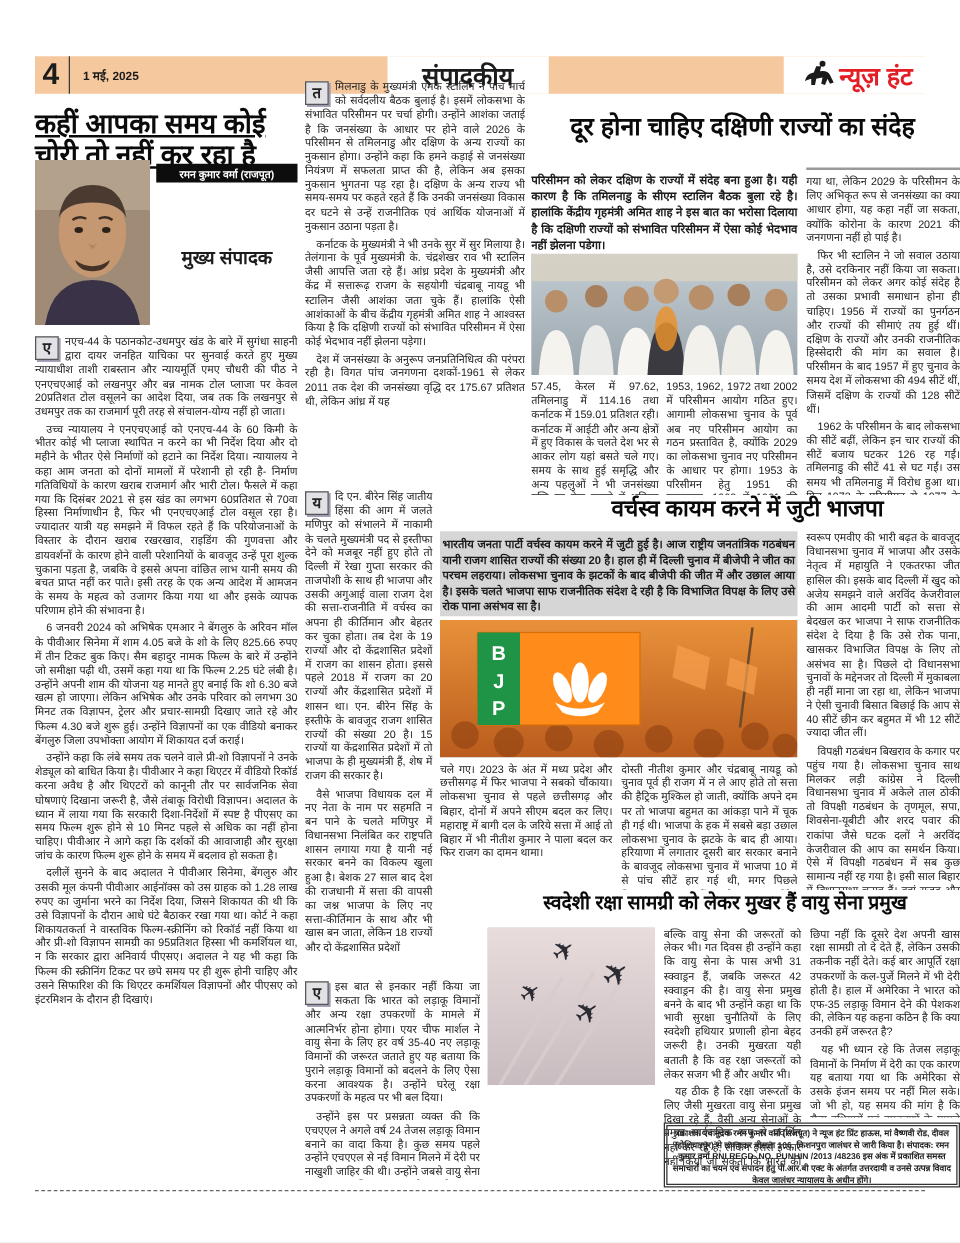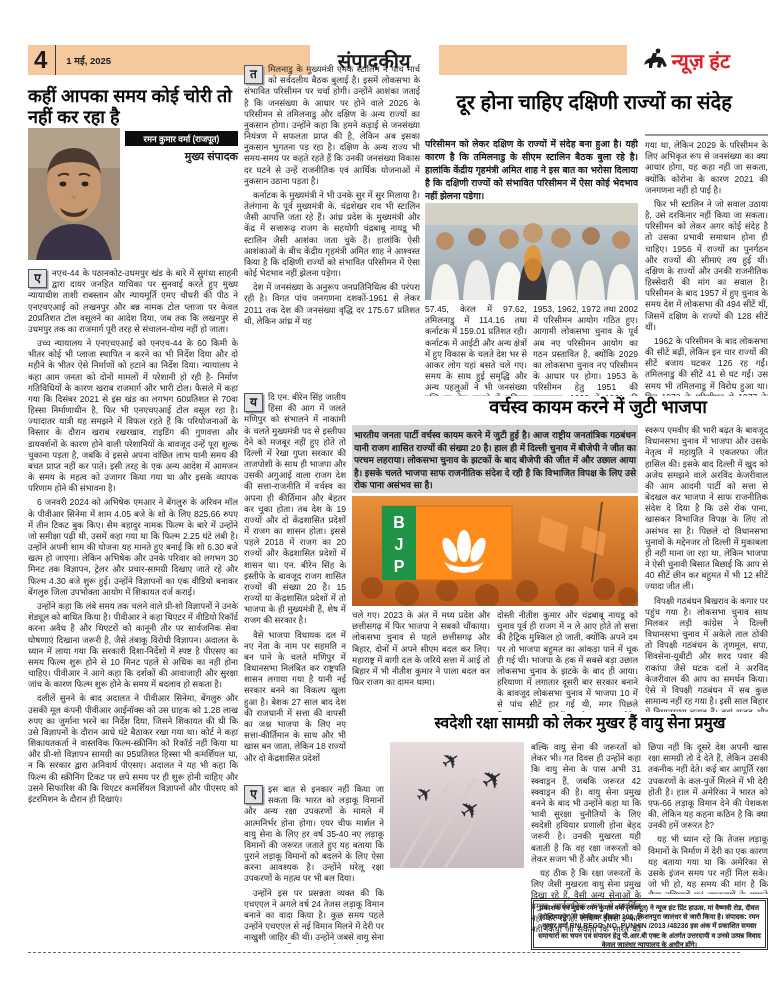--- a/index.html
+++ b/index.html
@@ -27,21 +27,21 @@
   .intro-bold{position:absolute;font-size:9.2px;font-weight:bold;line-height:1.42;
               text-align:justify;overflow:hidden;}
   .photo{position:absolute;overflow:hidden;background:#cfcfcf;}
   .photo svg{display:block;}
   
   .fig-row{position:absolute;left:28px;top:128px;width:210px;display:flex;gap:5px;}
   .fig-right{width:113px;display:flex;flex-direction:column;}
   .lede{font-style:italic;font-size:8.3px;line-height:1.38;text-align:justify;color:#2a2a2a;flex:1;}
   .byline-bar{background:#0d0d0d;color:#fff;font-size:8.4px;font-weight:bold;text-align:center;
               padding:2px 0;margin-top:3px;}
-  .byline-title{font-size:11px;font-weight:800;text-align:right;padding-top:2px;}
+  .byline-title{font-size:15px;font-weight:800;text-align:center;padding-top:2px;margin-top:47px;}
   .gray-box{position:absolute;background:#d6d6d6;font-size:9px;font-weight:bold;line-height:1.4;
             text-align:justify;padding:4px 2px;box-sizing:border-box;overflow:hidden;}
   .pub-box{position:absolute;border:3px double #333;font-size:6.8px;line-height:1.35;
            text-align:center;padding:2px 3px;box-sizing:border-box;overflow:hidden;font-weight:bold;color:#222;}
   .dashed{position:absolute;border-top:1px dashed #666;height:0;}
   .rule{position:absolute;background:#999;}
   .jet{position:absolute;color:#2b2b33;transform:rotate(-34deg);}
 </style>
 </head>
 <body>
@@ -58,21 +58,21 @@
       <span>
         <svg width="26" height="24" viewBox="0 0 26 24">
           <path fill="#1b1b1b" d="M3,19 q1,-6 7,-7 l2,-5 4,0 -1,4 q6,-1 8,3 l3,6 -3,1 -2,-4 -2,5 -3,-1 1,-5 -5,1 -1,5 -3,0 0,-5 q-4,1 -5,2 z"></path>
           <circle cx="17" cy="5" r="2.4" fill="#1b1b1b"></circle>
         </svg>
       </span>
       <span class="logo-text">न्यूज़ हंट</span>
     </div>
   </div>
 
-  <div class="headline" style="left:28px;top:86px;width:210px;font-size:18px;line-height:1.15;">कहीं आपका समय कोई चोरी तो नहीं कर रहा है</div>
+  <div class="headline" style="left:28px;top:86px;width:210px;font-size:22px;line-height:1.15;text-decoration:underline;">कहीं आपका समय कोई चोरी तो नहीं कर रहा है</div>
 
   <div class="fig-row">
     <div class="photo" style="position:relative;width:92px;height:132px;">
       <svg width="92" height="132" viewBox="0 0 92 132">
         <rect width="92" height="132" fill="#a08c76"></rect>
         <rect width="92" height="40" fill="#b3a18c"></rect>
         <path d="M8,132 q6,-36 38,-36 q32,0 38,36 z" fill="#3a3347"></path>
         <ellipse cx="46" cy="58" rx="27" ry="36" fill="#c59872"></ellipse>
         <path d="M19,46 q4,-26 27,-26 q23,0 27,26 q-6,-12 -27,-12 q-21,0 -27,12 z" fill="#4a3a30"></path>
         <ellipse cx="35" cy="56" rx="3.4" ry="2.4" fill="#2c2119"></ellipse>
@@ -237,21 +237,21 @@
     <span class="jet" style="left:26px;top:40px;font-size:20px;">✈</span>
     <span class="jet" style="left:70px;top:54px;font-size:24px;">✈</span>
   </div>
 
   <div class="col" style="left:531px;top:742px;width:110px;height:190px;">
     <p class="pf">बल्कि वायु सेना की जरूरतों को लेकर भी। गत दिवस ही उन्होंने कहा कि वायु सेना के पास अभी 31 स्क्वाड्रन हैं, जबकि जरूरत 42 स्क्वाड्रन की है। वायु सेना प्रमुख बनने के बाद भी उन्होंने कहा था कि भावी सुरक्षा चुनौतियों के लिए स्वदेशी हथियार प्रणाली होना बेहद जरूरी है। उनकी मुखरता यही बताती है कि वह रक्षा जरूरतों को लेकर सजग भी हैं और अधीर भी।</p>
     <p>यह ठीक है कि रक्षा जरूरतों के लिए जैसी मुखरता वायु सेना प्रमुख दिखा रहे हैं, वैसी अन्य सेनाओं के प्रमुख सार्वजनिक रूप से प्रदर्शित नहीं कर रहे हैं, लेकिन इससे इन्कार नहीं किया जा सकता कि भारत को लड़ाकू विमानों और अन्य रक्षा उपकरणों के मामले में आत्मनिर्भर होना होगा। यह सही है कि मोदी सरकार ने इस दिशा में ठोस कदम उठाए हैं और अब भारत अनेक रक्षा उपकरण बना भी रहा है और उनकी बिक्री भी कर रहा है, जिसके चलते रक्षा सामग्री का निर्यात लगातार बढ़ रहा है, लेकिन तथ्य यह भी है कि हमारी सेनाएं अपनी सैन्य जरूरतों के लिए अभी भी विदेशी हथियारों पर निर्भर हैं। इसके चलते भारत हथियारों का एक बड़ा आयातक बना हुआ है।</p>
 
   </div>
   <div class="col" style="left:648px;top:742px;width:120px;height:152px;">
-    <p class="pf">छिपा नहीं कि दूसरे देश अपनी खास रक्षा सामग्री तो दे देते हैं, लेकिन उसकी तकनीक नहीं देते। कई बार आपूर्ति रक्षा उपकरणों के कल-पुर्जे मिलने में भी देरी होती है। हाल में अमेरिका ने भारत को एफ-66 लड़ाकू विमान देने की पेशकश की, लेकिन यह कहना कठिन है कि क्या उनकी हमें जरूरत है?</p>
+    <p class="pf">छिपा नहीं कि दूसरे देश अपनी खास रक्षा सामग्री तो दे देते हैं, लेकिन उसकी तकनीक नहीं देते। कई बार आपूर्ति रक्षा उपकरणों के कल-पुर्जे मिलने में भी देरी होती है। हाल में अमेरिका ने भारत को एफ-35 लड़ाकू विमान देने की पेशकश की, लेकिन यह कहना कठिन है कि क्या उनकी हमें जरूरत है?</p>
     <p>यह भी ध्यान रहे कि तेजस लड़ाकू विमानों के निर्माण में देरी का एक कारण यह बताया गया था कि अमेरिका से उसके इंजन समय पर नहीं मिल सके। जो भी हो, यह समय की मांग है कि सैन्य हथियारों एवं उपकरणों के मामले में आत्मनिर्भर होने के प्रयासों को और गति दी जाए और इससे सैन्य प्रमुखों को अवगत भी कराया जाए, ताकि उनकी चिंताएं दूर हों।</p>
   </div>
 
   <div class="pub-box" style="left:531px;top:898px;width:237px;height:52px;">प्रकाशक एवं मुद्रक रमन कुमार वर्मा (राजपूत) ने न्यूज हंट प्रिंट हाऊस, मां वैष्णवी रोड, दीवल (होशियारपुर) से छपवाकर बीसला 106, किशनपुरा जालंधर से जारी किया है। संपादक: रमन कुमार वर्मा RNI REGD. NO. PUNHIN /2013 /48236 इस अंक में प्रकाशित समस्त समाचारों का चयन एवं संपादन हेतु पी.आर.बी एक्ट के अंतर्गत उत्तरदायी व उनसे उत्पन्न विवाद केवल जालंधर न्यायालय के अधीन होंगे।</div>
 
   <div class="dashed" style="left:28px;top:952px;width:712px;"></div>
 
 </div>
 
 </body></html>

